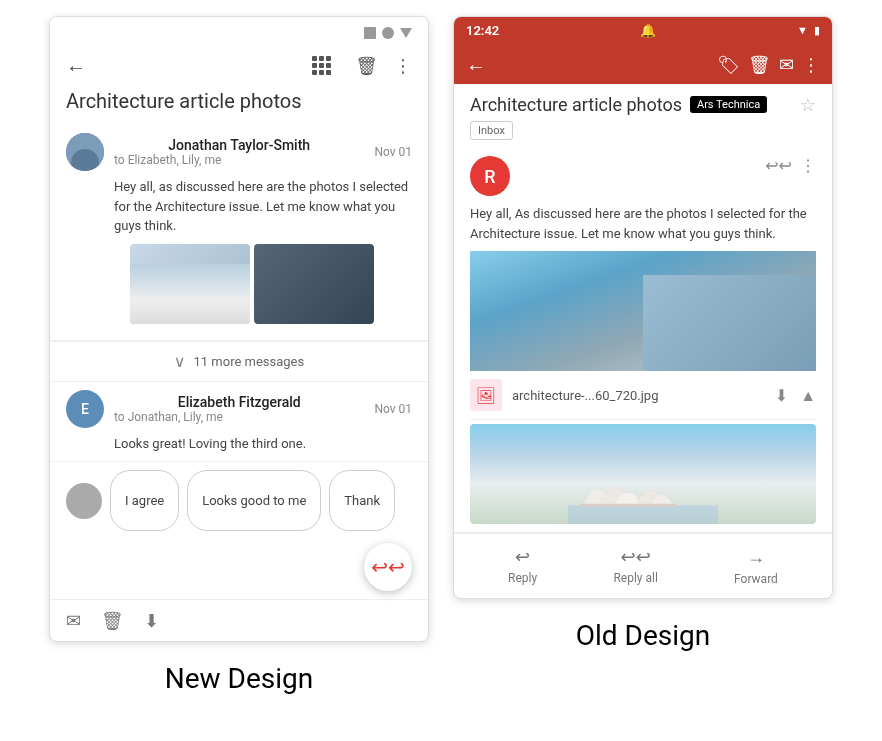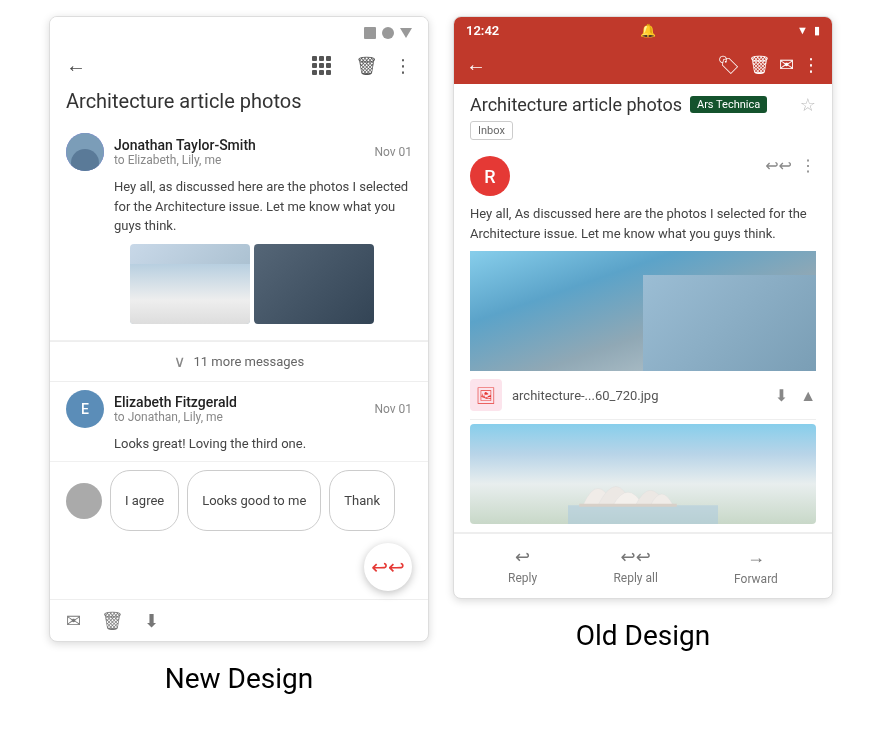--- a/index.html
+++ b/index.html
@@ -101,21 +101,21 @@
       margin-bottom: 6px;
     }
     .new-design .avatar {
       width: 38px; height: 38px; border-radius: 50%;
       background: #7b68ee;
       overflow: hidden;
       flex-shrink: 0;
     }
     .new-design .sender-info { flex: 1; }
     .new-design .sender-name {
-      font-size: 14px; font-weight: 500; color: #222;
+      font-size: 14px; font-weight: 500; color: #222; text-align: center;
     }
     .new-design .sender-to {
       font-size: 12px; color: #888;
     }
     .new-design .email-date {
       font-size: 12px; color: #888;
     }
     .new-design .email-body {
       font-size: 13px; color: #444; line-height: 1.5;
       padding-left: 48px;
@@ -252,21 +252,21 @@
     .old-design .email-subject-row {
       padding: 10px 16px 4px;
       display: flex;
       align-items: center;
       gap: 8px;
     }
     .old-design .email-subject {
       font-size: 18px; font-weight: 400; color: #333;
     }
     .old-design .tag-badge {
-      background: #14532d;
+      background: #000000;
       color: #fff;
       font-size: 11px;
       padding: 2px 7px;
       border-radius: 3px;
     }
     .old-design .inbox-badge {
       border: 1px solid #ccc;
       color: #666;
       font-size: 11px;
       padding: 2px 7px;

